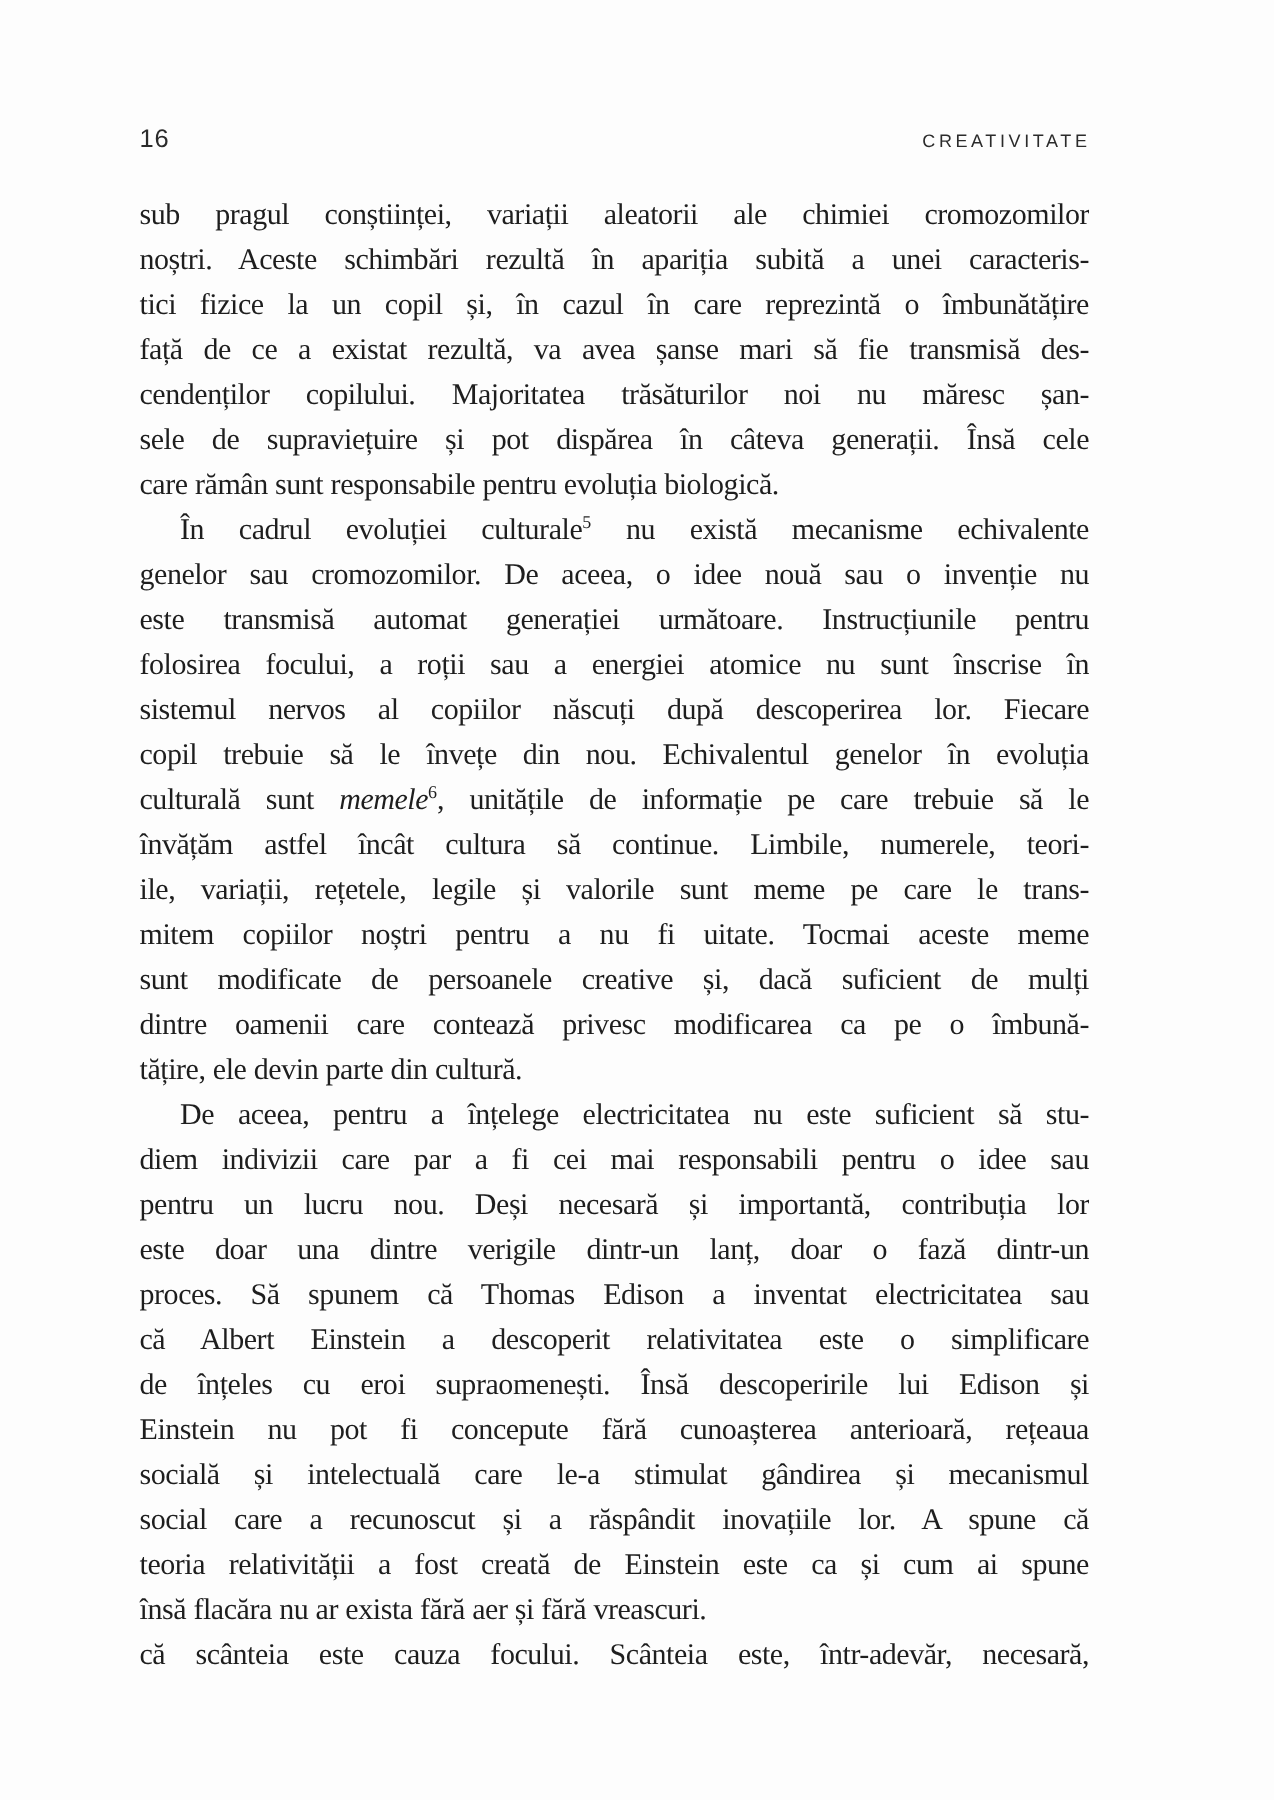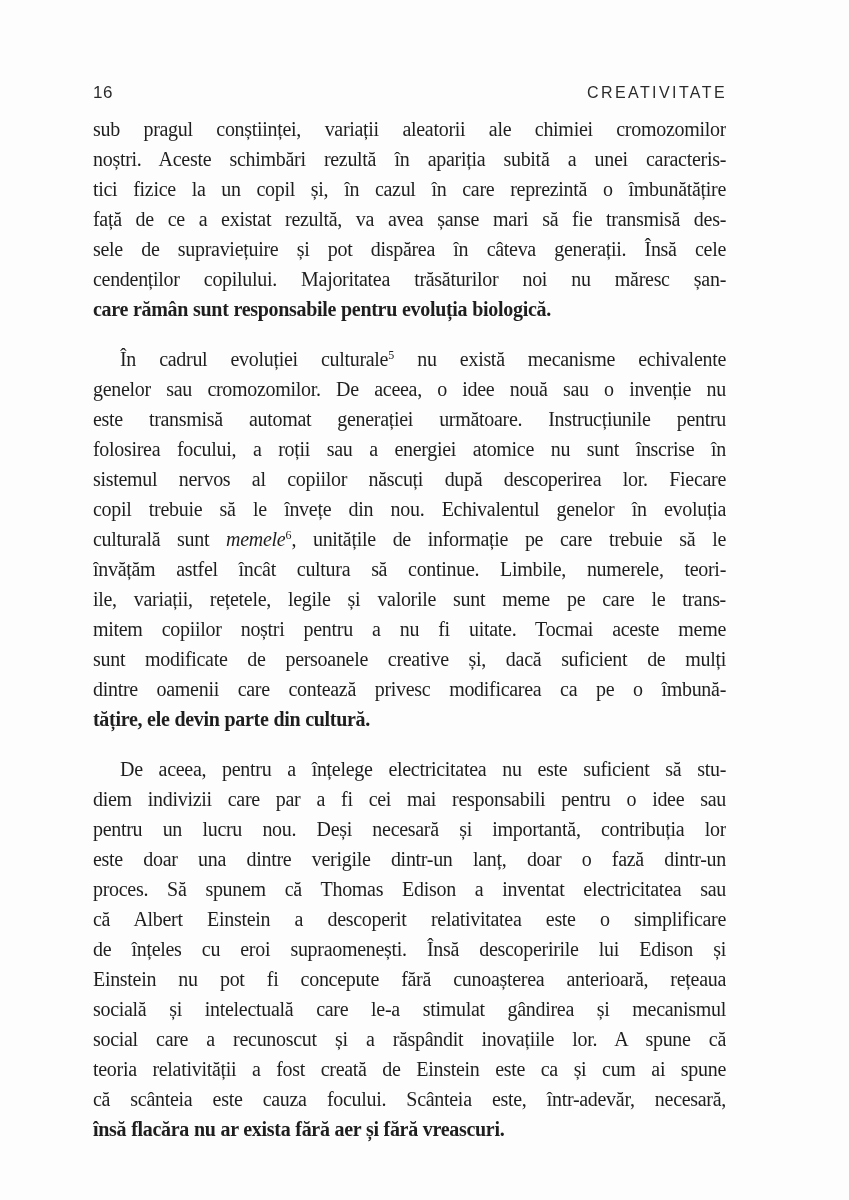--- a/index.html
+++ b/index.html
@@ -23,46 +23,44 @@
     display:flex; justify-content:space-between; align-items:baseline;
     font-family:"Liberation Sans", sans-serif;
     color:var(--header-text);
     margin-top:32px;
   }
   .page-num{
     font-size:17px;
     letter-spacing:0.5px;
   }
   .head-title{
-    font-size:16px;
+    font-size:12px;
     letter-spacing:2.4px;
   }
   .body-text{
     position:absolute;
-    left:93px; top:114px; width:633px;
+    left:93px; top:128px; width:633px;
     font-size:20px;
     line-height:30px;
     letter-spacing:-0.3px;
     word-spacing:0.2px;
   }
   .paragraph{ margin:0; padding:0; }
   .text-line{
     height:30px;
     overflow:hidden;
     text-align:justify;
     text-align-last:justify;
   }
   .text-line.last{
     text-align:left;
     text-align-last:left;
-    font-weight:bold;
   }
   .text-line.indent{
     text-indent:27px;
-    margin-top:20px;
   }
   .text-line sup{
     font-size:12px;
     line-height:0;
     letter-spacing:0;
     vertical-align:7px;
   }
   .text-line i{ font-style:italic; }
 </style>
 </head>
@@ -72,22 +70,22 @@
   <header class="running-head">
     <span class="page-num">16</span>
     <span class="head-title">CREATIVITATE</span>
   </header>
   <main class="body-text">
       <div class="paragraph">
         <div class="text-line">sub pragul conștiinței, variații aleatorii ale chimiei cromozomilor</div>
         <div class="text-line">noștri. Aceste schimbări rezultă în apariția subită a unei caracteris-</div>
         <div class="text-line">tici fizice la un copil și, în cazul în care reprezintă o îmbunătățire</div>
         <div class="text-line">față de ce a existat rezultă, va avea șanse mari să fie transmisă des-</div>
+        <div class="text-line">cendenților copilului. Majoritatea trăsăturilor noi nu măresc șan-</div>
         <div class="text-line">sele de supraviețuire și pot dispărea în câteva generații. Însă cele</div>
-        <div class="text-line">cendenților copilului. Majoritatea trăsăturilor noi nu măresc șan-</div>
         <div class="text-line last">care rămân sunt responsabile pentru evoluția biologică.</div>
       </div>
       <div class="paragraph">
         <div class="text-line indent">În cadrul evoluției culturale<sup>5</sup> nu există mecanisme echivalente</div>
         <div class="text-line">genelor sau cromozomilor. De aceea, o idee nouă sau o invenție nu</div>
         <div class="text-line">este transmisă automat generației următoare. Instrucțiunile pentru</div>
         <div class="text-line">folosirea focului, a roții sau a energiei atomice nu sunt înscrise în</div>
         <div class="text-line">sistemul nervos al copiilor născuți după descoperirea lor. Fiecare</div>
         <div class="text-line">copil trebuie să le învețe din nou. Echivalentul genelor în evoluția</div>
         <div class="text-line">culturală sunt <i>memele</i><sup>6</sup>, unitățile de informație pe care trebuie să le</div>
@@ -103,17 +101,17 @@
         <div class="text-line">diem indivizii care par a fi cei mai responsabili pentru o idee sau</div>
         <div class="text-line">pentru un lucru nou. Deși necesară și importantă, contribuția lor</div>
         <div class="text-line">este doar una dintre verigile dintr-un lanț, doar o fază dintr-un</div>
         <div class="text-line">proces. Să spunem că Thomas Edison a inventat electricitatea sau</div>
         <div class="text-line">că Albert Einstein a descoperit relativitatea este o simplificare</div>
         <div class="text-line">de înțeles cu eroi supraomenești. Însă descoperirile lui Edison și</div>
         <div class="text-line">Einstein nu pot fi concepute fără cunoașterea anterioară, rețeaua</div>
         <div class="text-line">socială și intelectuală care le-a stimulat gândirea și mecanismul</div>
         <div class="text-line">social care a recunoscut și a răspândit inovațiile lor. A spune că</div>
         <div class="text-line">teoria relativității a fost creată de Einstein este ca și cum ai spune</div>
+        <div class="text-line last">însă flacăra nu ar exista fără aer și fără vreascuri.</div>
         <div class="text-line">că scânteia este cauza focului. Scânteia este, într-adevăr, necesară,</div>
-        <div class="text-line last">însă flacăra nu ar exista fără aer și fără vreascuri.</div>
       </div>
     </main>
 </div>
 
 </body></html>

